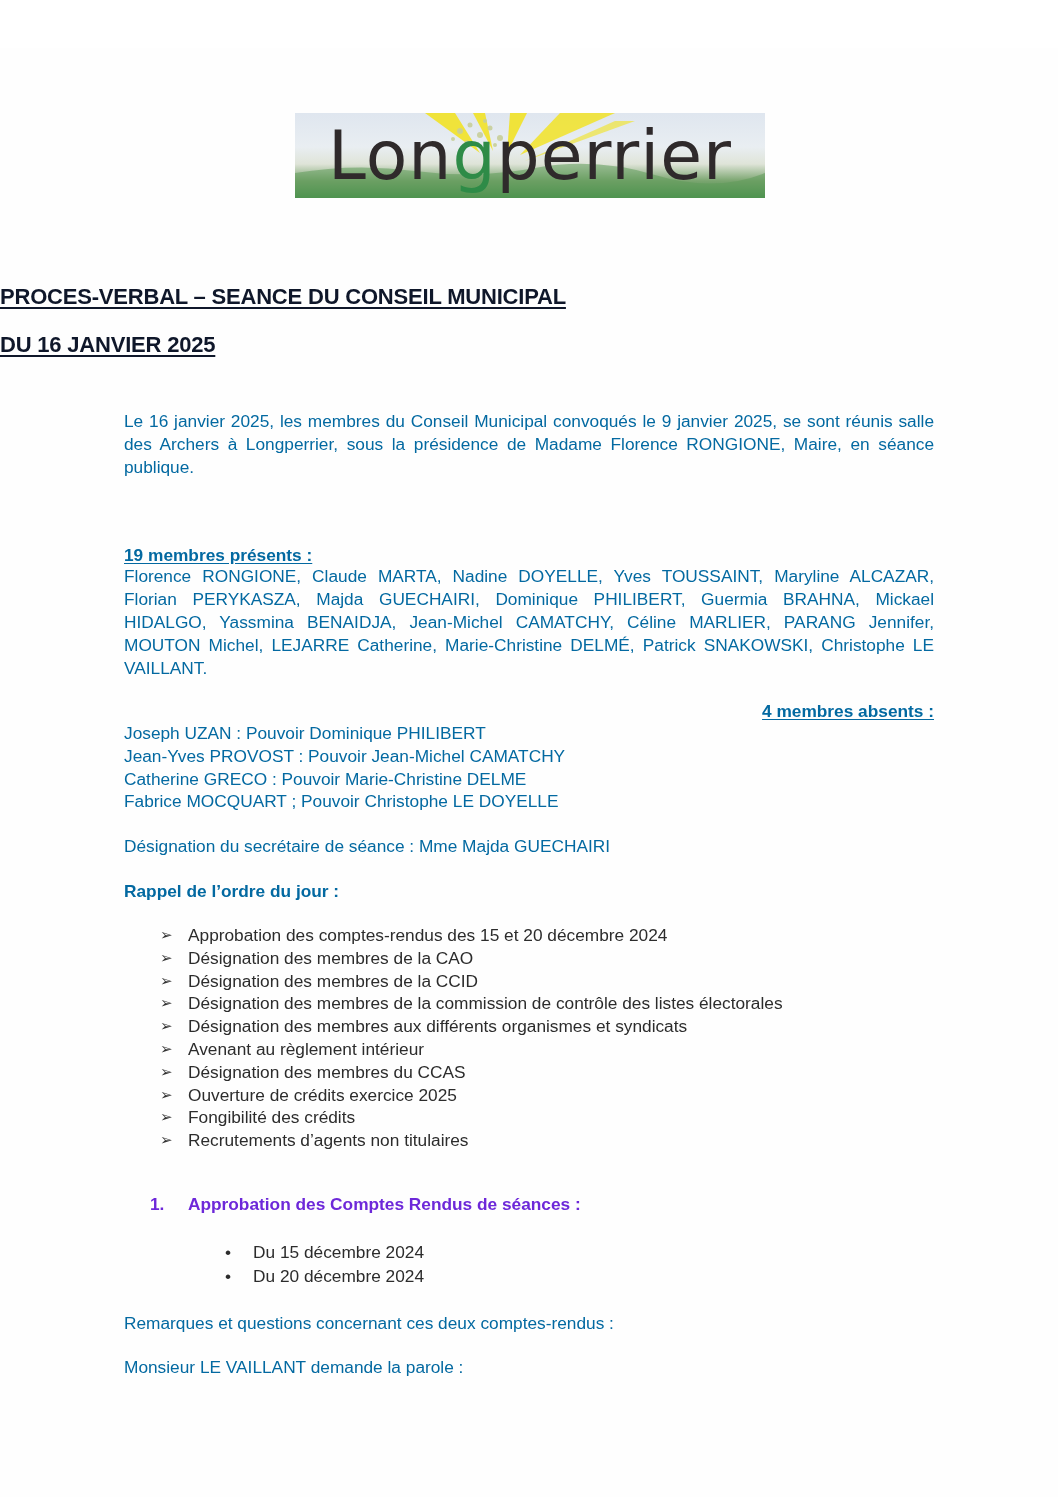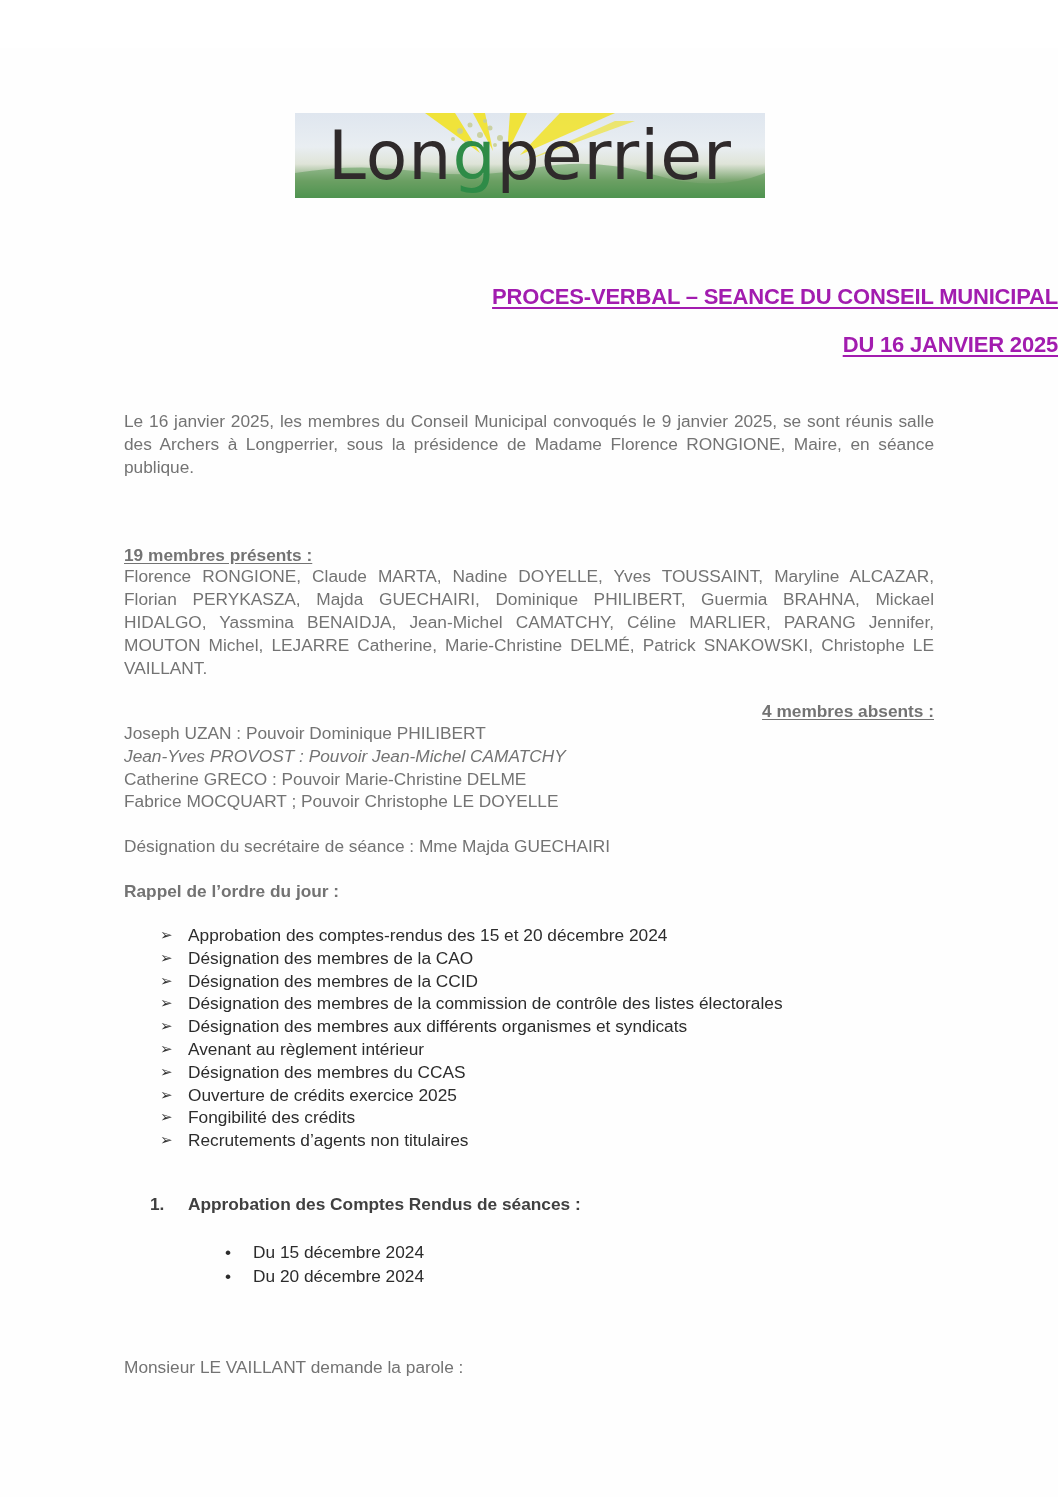--- a/index.html
+++ b/index.html
@@ -11,35 +11,35 @@
   .logo { position: absolute; left: 295px; top: 65px; width: 470px; height: 85px; overflow: hidden; }
   .logo .sky { position: absolute; left: 0; top: 0; width: 100%; height: 100%;
                background: linear-gradient(180deg, #dfe6ef 0%, #e9eef2 40%, #dfe4d8 60%, #7aa56f 80%, #3b8a44 100%); }
   .logo svg { position: absolute; left: 0; top: 0; }
   .logo .word { position: absolute; left: 0; top: 8px; width: 470px; text-align: center;
                 font-family: "DejaVu Sans", sans-serif; font-size: 68px; letter-spacing: 1px;
                 color: #2f2a2b; line-height: 70px; }
   .logo .word .g { color: #2e8b47; }
 
   
-  .title { position: absolute; left: 0; width: 1058px; text-align: right; font-weight: bold;
-           font-size: 22px; text-decoration: underline; text-underline-offset: 3px; color: #a21caf; letter-spacing: -0.2px; }
+  .title { position: absolute; left: 0; width: 1058px; text-align: left; font-weight: bold;
+           font-size: 22px; text-decoration: underline; text-underline-offset: 3px; color: #0f172a; letter-spacing: -0.2px; }
   .t1 { top: 236px; }
   .t2 { top: 284px; }
 
-  .para { position: absolute; left: 124px; width: 810px; font-size: 17.3px; line-height: 23px; color: #737373; }
+  .para { position: absolute; left: 124px; width: 810px; font-size: 17.3px; line-height: 23px; color: #0369a1; }
   .justify { text-align: justify; text-align-last: left; }
   .bold { font-weight: bold; }
   .ul { text-decoration: underline; text-underline-offset: 2px; }
 
   .agenda { position: absolute; left: 160px; top: 876px; width: 760px; margin: 0; padding: 0; list-style: none; }
   .agenda li { font-size: 17.3px; line-height: 22.8px; color: #2c2c2c; position: relative; padding-left: 28px; }
   .agenda li .arrow { position: absolute; left: 0; top: 0; font-size: 15px; color: #333; }
 
-  .section { position: absolute; left: 150px; top: 1146px; font-size: 17.3px; font-weight: bold; color: #404040; }
+  .section { position: absolute; left: 150px; top: 1146px; font-size: 17.3px; font-weight: bold; color: #6d28d9; }
   .section .num { display: inline-block; width: 38px; }
   .bullets { position: absolute; left: 222px; top: 1192px; margin: 0; padding: 0; list-style: none; }
   .bullets li { font-size: 17.3px; line-height: 24px; position: relative; padding-left: 31px; color: #2c2c2c; }
   .bullets li .dot { position: absolute; left: 3px; top: 0; }
 </style>
 </head>
 <body>
 
 <div class="page">
 
@@ -70,21 +70,21 @@
   <div class="title t1">PROCES-VERBAL – SEANCE DU CONSEIL MUNICIPAL</div>
   <div class="title t2">DU 16 JANVIER 2025</div>
 
   <div class="para justify" style="top:362px;">Le 16 janvier 2025, les membres du Conseil Municipal convoqués le 9 janvier 2025, se sont réunis salle des Archers à Longperrier, sous la présidence de Madame Florence RONGIONE, Maire, en séance publique.</div>
 
   <div class="para bold ul" style="top:496px;">19 membres présents :</div>
   <div class="para justify" style="top:517px;">Florence RONGIONE, Claude MARTA, Nadine DOYELLE, Yves TOUSSAINT, Maryline ALCAZAR, Florian PERYKASZA, Majda GUECHAIRI, Dominique PHILIBERT, Guermia BRAHNA, Mickael HIDALGO, Yassmina BENAIDJA, Jean-Michel CAMATCHY, Céline MARLIER, PARANG Jennifer, MOUTON Michel, LEJARRE Catherine, Marie-Christine DELMÉ, Patrick SNAKOWSKI, Christophe LE VAILLANT.</div>
 
   <div class="para bold ul" style="top:652px;text-align:right;">4 membres absents :</div>
   <div class="para" style="top:674px;">Joseph UZAN : Pouvoir Dominique PHILIBERT</div>
-  <div class="para" style="top:697px;font-style:italic;">Jean-Yves PROVOST :  Pouvoir Jean-Michel CAMATCHY</div>
+  <div class="para" style="top:697px;">Jean-Yves PROVOST :  Pouvoir Jean-Michel CAMATCHY</div>
   <div class="para" style="top:720px;">Catherine GRECO : Pouvoir Marie-Christine DELME</div>
   <div class="para" style="top:742px;">Fabrice MOCQUART ; Pouvoir Christophe LE DOYELLE</div>
 
   <div class="para" style="top:787px;">Désignation du secrétaire de séance : Mme Majda GUECHAIRI</div>
 
   <div class="para bold" style="top:832px;">Rappel de l’ordre du jour :</div>
 
   <ul class="agenda">
     <li><span class="arrow">➢</span><span>Approbation des comptes-rendus des 15 et 20 décembre 2024</span></li>
     <li><span class="arrow">➢</span><span>Désignation des membres de la CAO</span></li>
@@ -98,14 +98,15 @@
     <li><span class="arrow">➢</span><span>Recrutements d’agents non titulaires</span></li>
   </ul>
 
   <div class="section"><span class="num">1.</span><span>Approbation des Comptes Rendus de séances :</span></div>
 
   <ul class="bullets">
     <li><span class="dot">•</span><span>Du 15 décembre 2024</span></li>
     <li><span class="dot">•</span><span>Du 20 décembre 2024</span></li>
   </ul>
 
+  <div class="para" style="top:1264px;">Remarques et questions concernant ces deux comptes-rendus :</div>
   <div class="para" style="top:1308px;">Monsieur LE VAILLANT demande la parole :</div>
 </div>
 
 </body></html>

